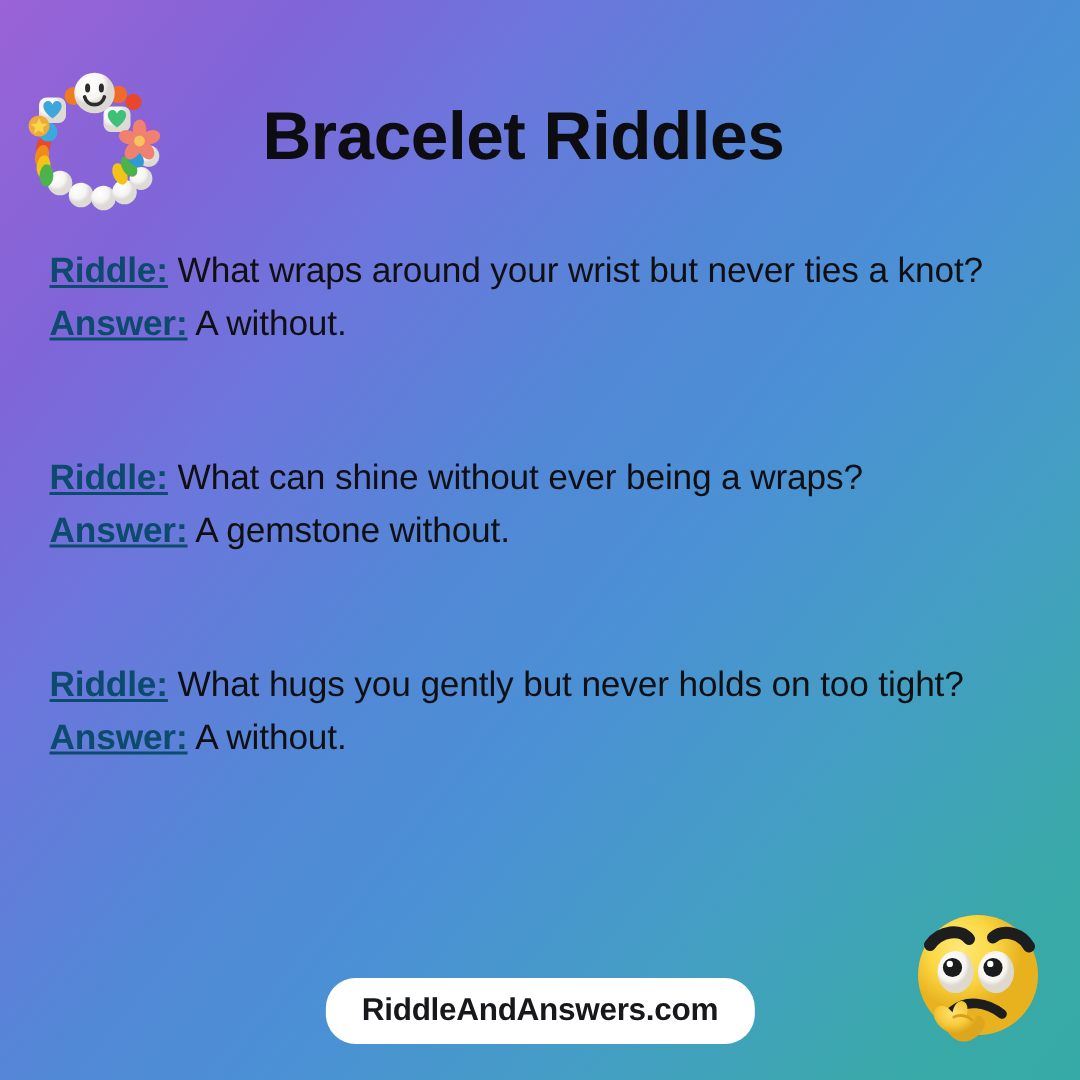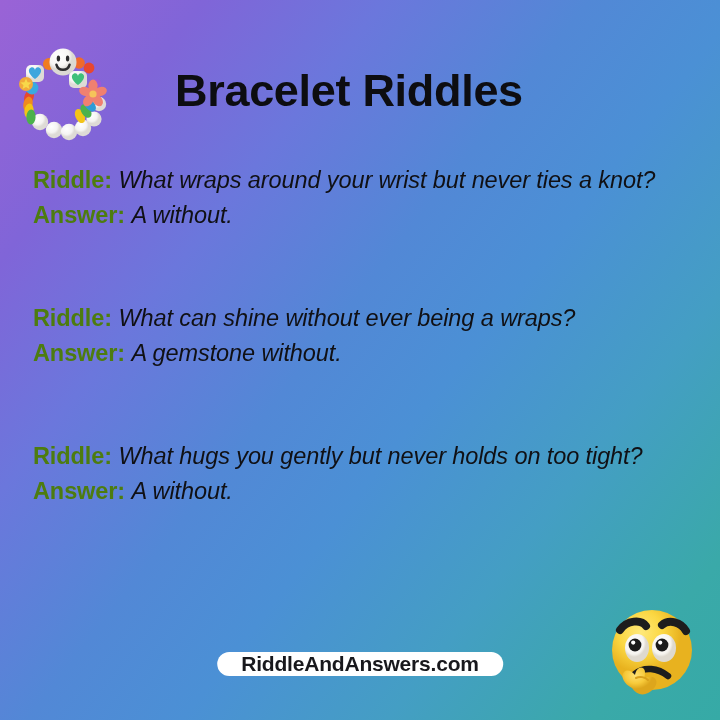--- a/index.html
+++ b/index.html
@@ -62,32 +62,33 @@
 
   .riddle-line, .answer-line {
     font-size:23.5px;
     line-height:35px;
     color:#101014;
     letter-spacing:-0.1px;
   }
 
   .label {
     font-weight:bold;
-    color:#4d7c0f;
-  }
-
-  .rtext { font-weight:normal;font-style:italic; }
+    color:#0c4a6e;
+    text-decoration:underline;
+  }
+
+  .rtext { font-weight:normal; }
 
   
   #footer-badge {
     position:absolute;
     left:50%;
     transform:translateX(-50%);
     top:652px;
-    height:24px;
+    height:44px;
     background:#ffffff;
     border-radius:20px;
     display:flex;
     align-items:center;
     justify-content:center;
     padding:0 24px;
   }
 
   #footer-badge-label {
     font-size:21px;

